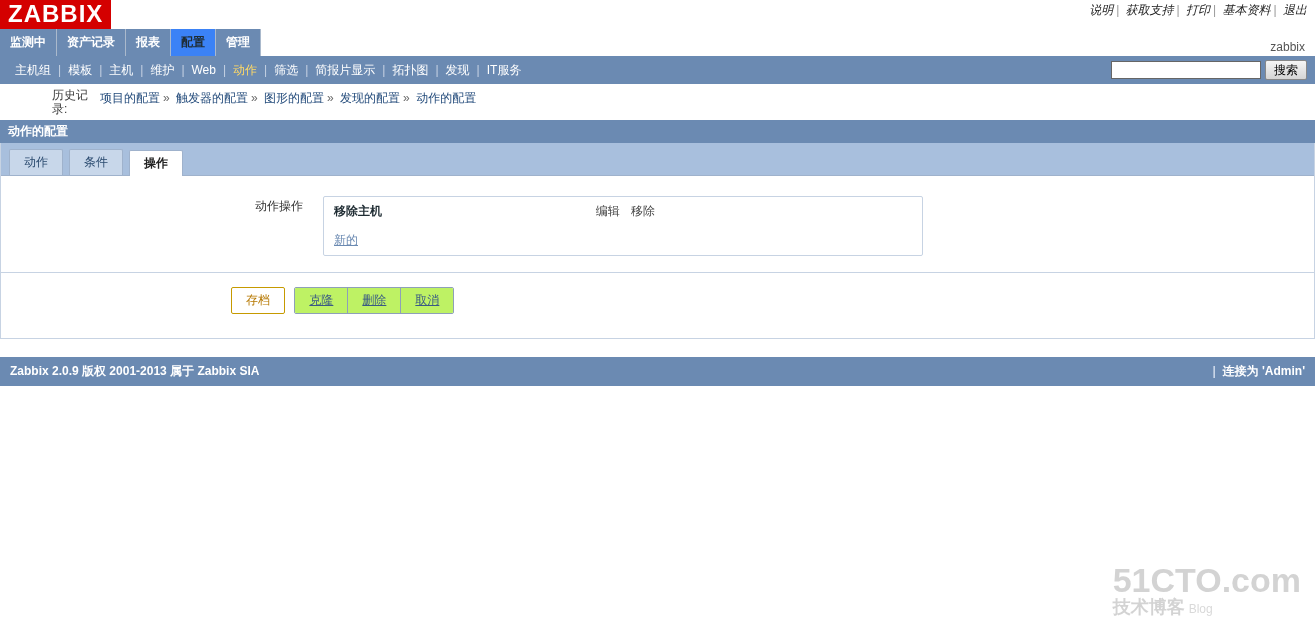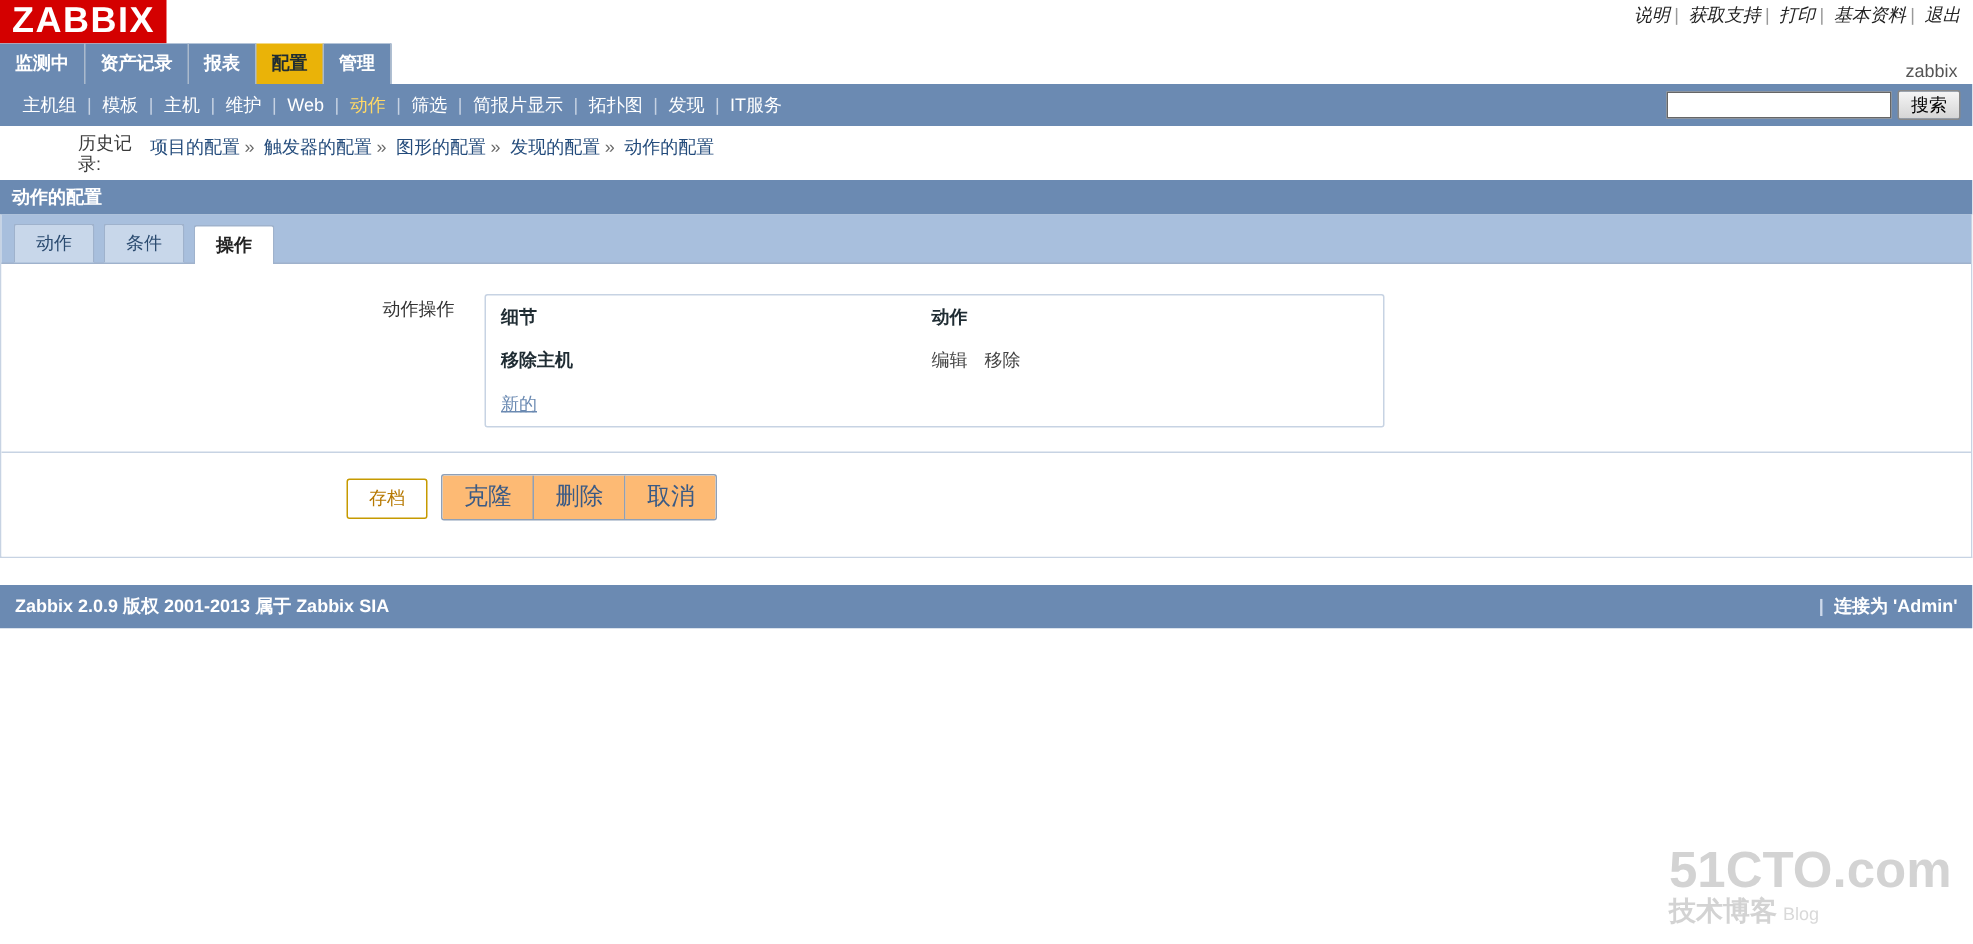--- a/index.html
+++ b/index.html
@@ -5,21 +5,21 @@
   * { box-sizing: border-box; }
   html, body { margin:0; padding:0; font-family: Verdana, Arial, sans-serif; font-size:12px; background:#fff; color:#1f2c33; }
   a { color:#234b7b; text-decoration:none; }
   .logo { display:inline-block; background:#d40000; color:#fff; font-family: Arial, sans-serif; font-weight:bold; font-size:24px; letter-spacing:1px; padding:0 8px 1px 8px; margin:0 0 0 0; line-height:28px; }
   .topbar { display:flex; justify-content:space-between; align-items:flex-start; padding-right:8px; }
   .toplinks { padding-top:2px; font-size:12px; color:#333; white-space:nowrap; }
   .toplinks span.sep { color:#999; padding:0 3px; }
   .toplinks a { color:#222;font-style:italic; }
   .main-tabs { background:#fff; display:flex; align-items:stretch; }
   .main-tabs .tab { padding:5px 10px; font-size:12px; font-weight:bold; color:#fff; background:#6b8ab2; border-right:1px solid #aab9cc; cursor:pointer; }
-  .main-tabs .tab.active { background:#eab308; color:#1f2c33; }
+  .main-tabs .tab.active { background:#3b82f6; color:#1f2c33; }
   .user-row { display:flex; justify-content:flex-end; align-items:center; background:#fff; padding:2px 10px 2px 0; font-size:12px; color:#555; }
   .sub-tabs { background:#6b8ab2; display:flex; align-items:center; padding:4px 8px 4px 8px; }
   .sub-tabs .stab { color:#fff; font-weight:normal; font-size:12px; padding:0 7px; cursor:pointer; }
   .sub-tabs .sep { color:#c6d2e3; }
   .sub-tabs .stab.active { color:#ffd966; }
   .sub-tabs .spacer { flex:1; }
   .search-box { display:flex; align-items:center; }
   .search-box input { height:18px; width:150px; font-size:12px; border:1px solid #666; padding:1px 3px; }
   .search-box button { height:20px; font-size:12px; margin-left:4px; background:linear-gradient(#f5f5f5,#d5d5d5); border:1px solid #888; border-radius:2px; cursor:pointer; padding:0 8px; }
   .history { display:flex; align-items:flex-start; font-size:12px; padding:4px 0 4px 4px;margin-left:48px; }
@@ -37,21 +37,21 @@
   .ops-table-wrap { border:1px solid #c7d3e3; border-radius:2px; width:600px; }
   .ops-table { width:100%; border-collapse:collapse; font-size:12px; }
   .ops-table th { text-align:left; font-weight:bold; padding:6px 10px; }
   .ops-table td { padding:6px 10px; }
   .ops-table .newlink { color:#6b8ab2; cursor:pointer; text-decoration:underline; }
   .ops-actions span { color:#444; cursor:pointer; padding-right:8px; }
   .divider { border-top:1px solid #c7d3e3; margin:16px 0 14px 0; }
   .button-row { padding-left:230px; }
   .zbtn { background:#fff; border:1px solid #c69a00; color:#b67800; font-size:12px; padding:4px 14px; border-radius:2px; cursor:pointer; margin-right:6px; }
   .btn-group-box { display:inline-flex; border:1px solid #8ea0b8; border-radius:2px; overflow:hidden; }
-  .btn-group-box .gbtn { background:#fdba74; border:none; border-right:1px solid #8ea0b8; color:#3a5a85; font-size:16px; padding:4px 14px; cursor:pointer; }
+  .btn-group-box .gbtn { background:#bef264; border:none; border-right:1px solid #8ea0b8; color:#3a5a85; font-size:12px; padding:4px 14px; cursor:pointer;text-decoration:underline; }
   .btn-group-box .gbtn:last-child { border-right:none; }
   .footer { margin-top:18px; background:#6b8ab2; color:#fff; font-weight:bold; font-size:12px; padding:6px 10px; display:flex; }
   .footer .fleft { flex:1; text-align:left; }
   .footer .fright { }
   .watermark { position:fixed; right:14px; bottom:10px; text-align:left; font-family:Arial,sans-serif; opacity:0.32; pointer-events:none; }
   .watermark .big { font-size:34px; font-weight:bold; color:#777; line-height:30px;text-align:right; }
   .watermark .small { font-size:18px; font-weight:bold; color:#777; }
   .watermark .blog { font-size:12px; color:#888; margin-left:4px; font-weight:normal; }
 </style>
 </head>
@@ -129,24 +129,20 @@
     <div class="itab">条件</div>
     <div class="itab active">操作</div>
   </div>
 
   <div class="white-panel">
     <div class="form-row">
       <div class="form-label">动作操作</div>
       <div class="ops-table-wrap">
         <table class="ops-table">
           <tbody>
-              <tr>
-            <th style="width:48%;">细节</th>
-            <th>动作</th>
-          </tr>
           <tr>
             <td><b>移除主机</b></td>
             <td class="ops-actions">
               <span>编辑</span>
               <span>移除</span>
             </td>
           </tr>
           <tr>
             <td colspan="2"><span class="newlink">新的</span></td>
           </tr>

